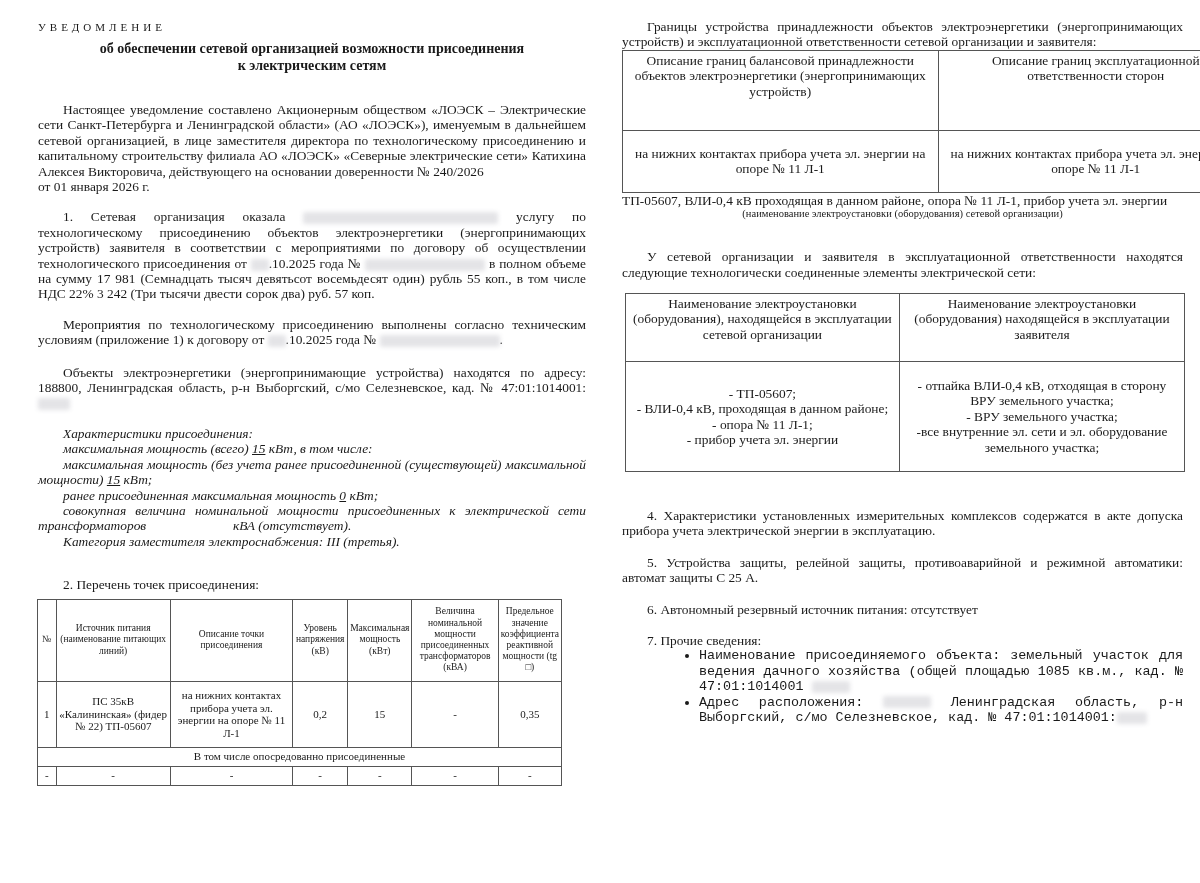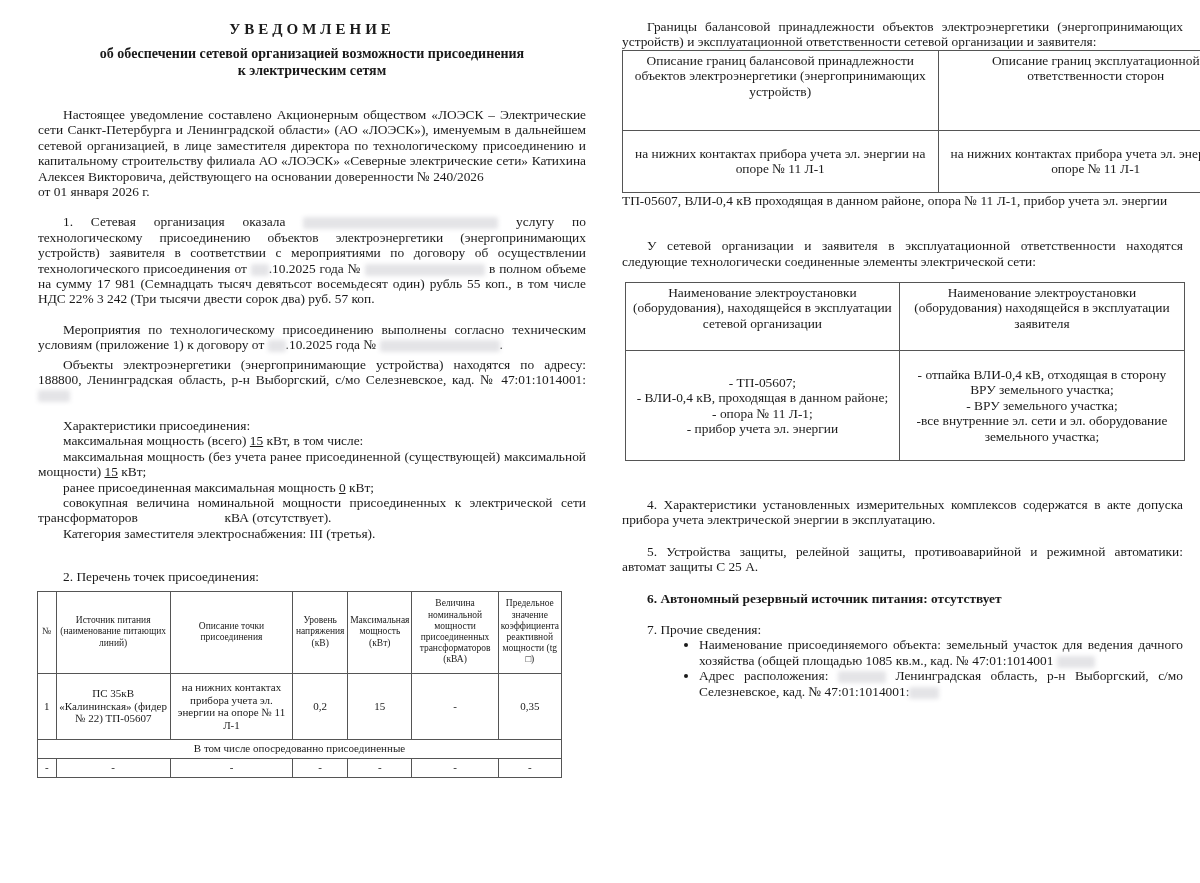--- a/index.html
+++ b/index.html
@@ -4,30 +4,30 @@
 <style>
   html, body { margin: 0; padding: 0; background: #ffffff; }
   body { width: 1200px; height: 883px; position: relative; overflow: hidden;
          font-family: "Liberation Serif", "DejaVu Serif", serif; color: #1a1a1a; }
   .page { position: absolute; top: 0; }
   .left { left: 38px; width: 548px; }
   .right { left: 622px; width: 561px; }
   .p { font-size: 13.4px; line-height: 15.4px; text-align: justify; margin: 0; }
   .ind { text-indent: 25px; }
   .blur { display: inline-block; background: #e4e4e7; filter: blur(2px); vertical-align: middle; height: 12px; border-radius: 2px; }
-  .title { text-align: center; font-weight: bold; font-size: 15px; letter-spacing: 4px; margin: 0; }
+  .title { text-align: left; font-weight: normal; font-size: 11px; letter-spacing: 4px; margin: 0; }
   .subtitle { text-align: center; font-weight: bold; font-size: 14px; line-height: 17px; margin: 0; }
   table { border-collapse: collapse; }
   td, th { border: 1px solid #555; text-align: center; vertical-align: middle; font-weight: normal; }
   .t1 td { font-size: 13.4px; line-height: 15.4px; padding: 2px 6px; }
   .t3 td { font-size: 9.5px; line-height: 11.2px; padding: 1px 2px; }
   .t3 .body td { font-size: 11px; line-height: 12.5px; }
   .u { text-decoration: underline; }
   .small-note { font-size: 10.5px; text-align: center; margin: 0; }
-  ul.bul { margin: 0; padding-left: 77px; }
+  ul.bul { margin: 0; padding-left: 77px; font-family: Liberation Mono, monospace; }
   ul.bul li { font-size: 13.4px; line-height: 15.4px; text-align: justify; }
 </style>
 </head>
 <body>
 
 <div class="page left">
   <p class="title" style="margin-top:21px;">УВЕДОМЛЕНИЕ</p>
   <p class="subtitle" style="margin-top:7px;">об обеспечении сетевой организацией возможности присоединения</p>
   <p class="subtitle">к электрическим сетям</p>
 
@@ -41,26 +41,26 @@
     <span class="blur" style="width:120px;"></span>
     <span>в полном объеме на сумму 17 981 (Семнадцать тысяч девятьсот восемьдесят один) рубль 55 коп., в том числе НДС 22% 3 242 (Три тысячи двести сорок два) руб. 57 коп.</span>
   </p>
 
   <p class="p ind" style="margin-top:15px;">
     <span>Мероприятия по технологическому присоединению выполнены согласно техническим условиям (приложение 1) к договору от</span>
     <span class="blur" style="width:18px;"></span><span>.10.2025 года №</span>
     <span class="blur" style="width:120px;"></span><span>.</span>
   </p>
 
-  <p class="p ind" style="margin-top:4px;">
+  <p class="p ind" style="margin-top:17px;">
     <span>Объекты электроэнергетики (энергопринимающие устройства) находятся по адресу: 188800, Ленинградская область, р-н Выборгский, с/мо Селезневское, кад. № 47:01:1014001:</span><span class="blur" style="width:32px;"></span>
   </p>
 
 
-  <div style="margin-top:15px;">
+  <div style="margin-top:15px;font-style:italic;">
     <p class="p ind">Характеристики присоединения:</p>
     <p class="p ind"><span>максимальная мощность (всего)</span> <span class="u">15</span> <span>кВт, в том числе:</span></p>
     <p class="p ind"><span>максимальная мощность (без учета ранее присоединенной (существующей) максимальной мощности)</span> <span class="u">15</span> <span>кВт;</span></p>
     <p class="p ind"><span>ранее присоединенная максимальная мощность</span> <span class="u">0</span> <span>кВт;</span></p>
     <p class="p ind"><span>совокупная величина номинальной мощности присоединенных к электрической сети трансформаторов</span> <span style="display:inline-block;width:80px;"></span> <span>кВА (отсутствует).</span></p>
     <p class="p ind">Категория заместителя электроснабжения: III (третья).</p>
   </div>
 
   <p class="p ind" style="margin-top:28px;">2. Перечень точек присоединения:</p>
 
@@ -94,36 +94,37 @@
       <td>-</td>
       <td>-</td>
       <td>-</td>
       <td>-</td>
     </tr>
   </tbody>
     </table>
 </div>
 
 <div class="page right">
-  <p class="p ind" style="margin-top:19px;">Границы балансовой принадлежности объектов электроэнергетики (энергопринимающих устройств) и эксплуатационной ответственности сетевой организации и заявителя:</p>
+  <p class="p ind" style="margin-top:19px;">Границы устройства принадлежности объектов электроэнергетики (энергопринимающих устройств) и эксплуатационной ответственности сетевой организации и заявителя:</p>
 
   <table class="t1" style="width:632px;">
     <tbody>
         <tr style="height:80px;">
       <td style="width:50%; vertical-align:top;">Описание границ балансовой принадлежности объектов электроэнергетики (энергопринимающих устройств)</td>
       <td style="width:50%; vertical-align:top;">Описание границ эксплуатационной ответственности сторон</td>
     </tr>
     <tr style="height:62px;">
       <td>на нижних контактах прибора учета эл. энергии на опоре № 11 Л-1</td>
       <td>на нижних контактах прибора учета эл. энергии на опоре № 11 Л-1</td>
     </tr>
   </tbody>
     </table>
 
   <p class="p">ТП-05607, ВЛИ-0,4 кВ проходящая в данном районе, опора № 11 Л-1, прибор учета эл. энергии</p>
+  <p class="small-note">(наименование электроустановки (оборудования) сетевой организации)</p>
 
   <p class="p ind" style="margin-top:30px;">У сетевой организации и заявителя в эксплуатационной ответственности находятся следующие технологически соединенные элементы электрической сети:</p>
 
   <table class="t1" style="margin-top:13px; width:560px; margin-left:3px;">
     <tbody>
         <tr style="height:68px;">
       <td style="width:49%; vertical-align:top;">Наименование электроустановки (оборудования), находящейся в эксплуатации сетевой организации</td>
       <td style="width:51%; vertical-align:top;">Наименование электроустановки (оборудования) находящейся в эксплуатации заявителя</td>
     </tr>
     <tr style="height:110px;">
@@ -137,19 +138,19 @@
         <div>- отпайка ВЛИ-0,4 кВ, отходящая в сторону ВРУ земельного участка;</div>
         <div>- ВРУ земельного участка;</div>
         <div>-все внутренние эл. сети и эл. оборудование земельного участка;</div>
       </td>
     </tr>
   </tbody>
     </table>
 
   <p class="p ind" style="margin-top:36px;">4. Характеристики установленных измерительных комплексов содержатся в акте допуска прибора учета электрической энергии в эксплуатацию.</p>
   <p class="p ind" style="margin-top:16px;">5. Устройства защиты, релейной защиты, противоаварийной и режимной автоматики: автомат защиты С 25 А.</p>
-  <p class="p ind" style="margin-top:16px;font-weight:bold;">6. Автономный резервный источник питания: отсутствует</p>
+  <p class="p ind" style="margin-top:16px;">6. Автономный резервный источник питания: отсутствует</p>
   <p class="p ind" style="margin-top:16px;">7. Прочие сведения:</p>
   <ul class="bul">
     <li><span>Наименование присоединяемого объекта: земельный участок для ведения дачного хозяйства (общей площадью 1085 кв.м., кад. № 47:01:1014001</span> <span class="blur" style="width:38px;"></span></li>
     <li><span>Адрес расположения:</span> <span class="blur" style="width:48px;"></span> <span>Ленинградская область, р-н Выборгский, с/мо Селезневское, кад. № 47:01:1014001:</span><span class="blur" style="width:30px;"></span></li>
   </ul>
 </div>
 
 </body></html>

